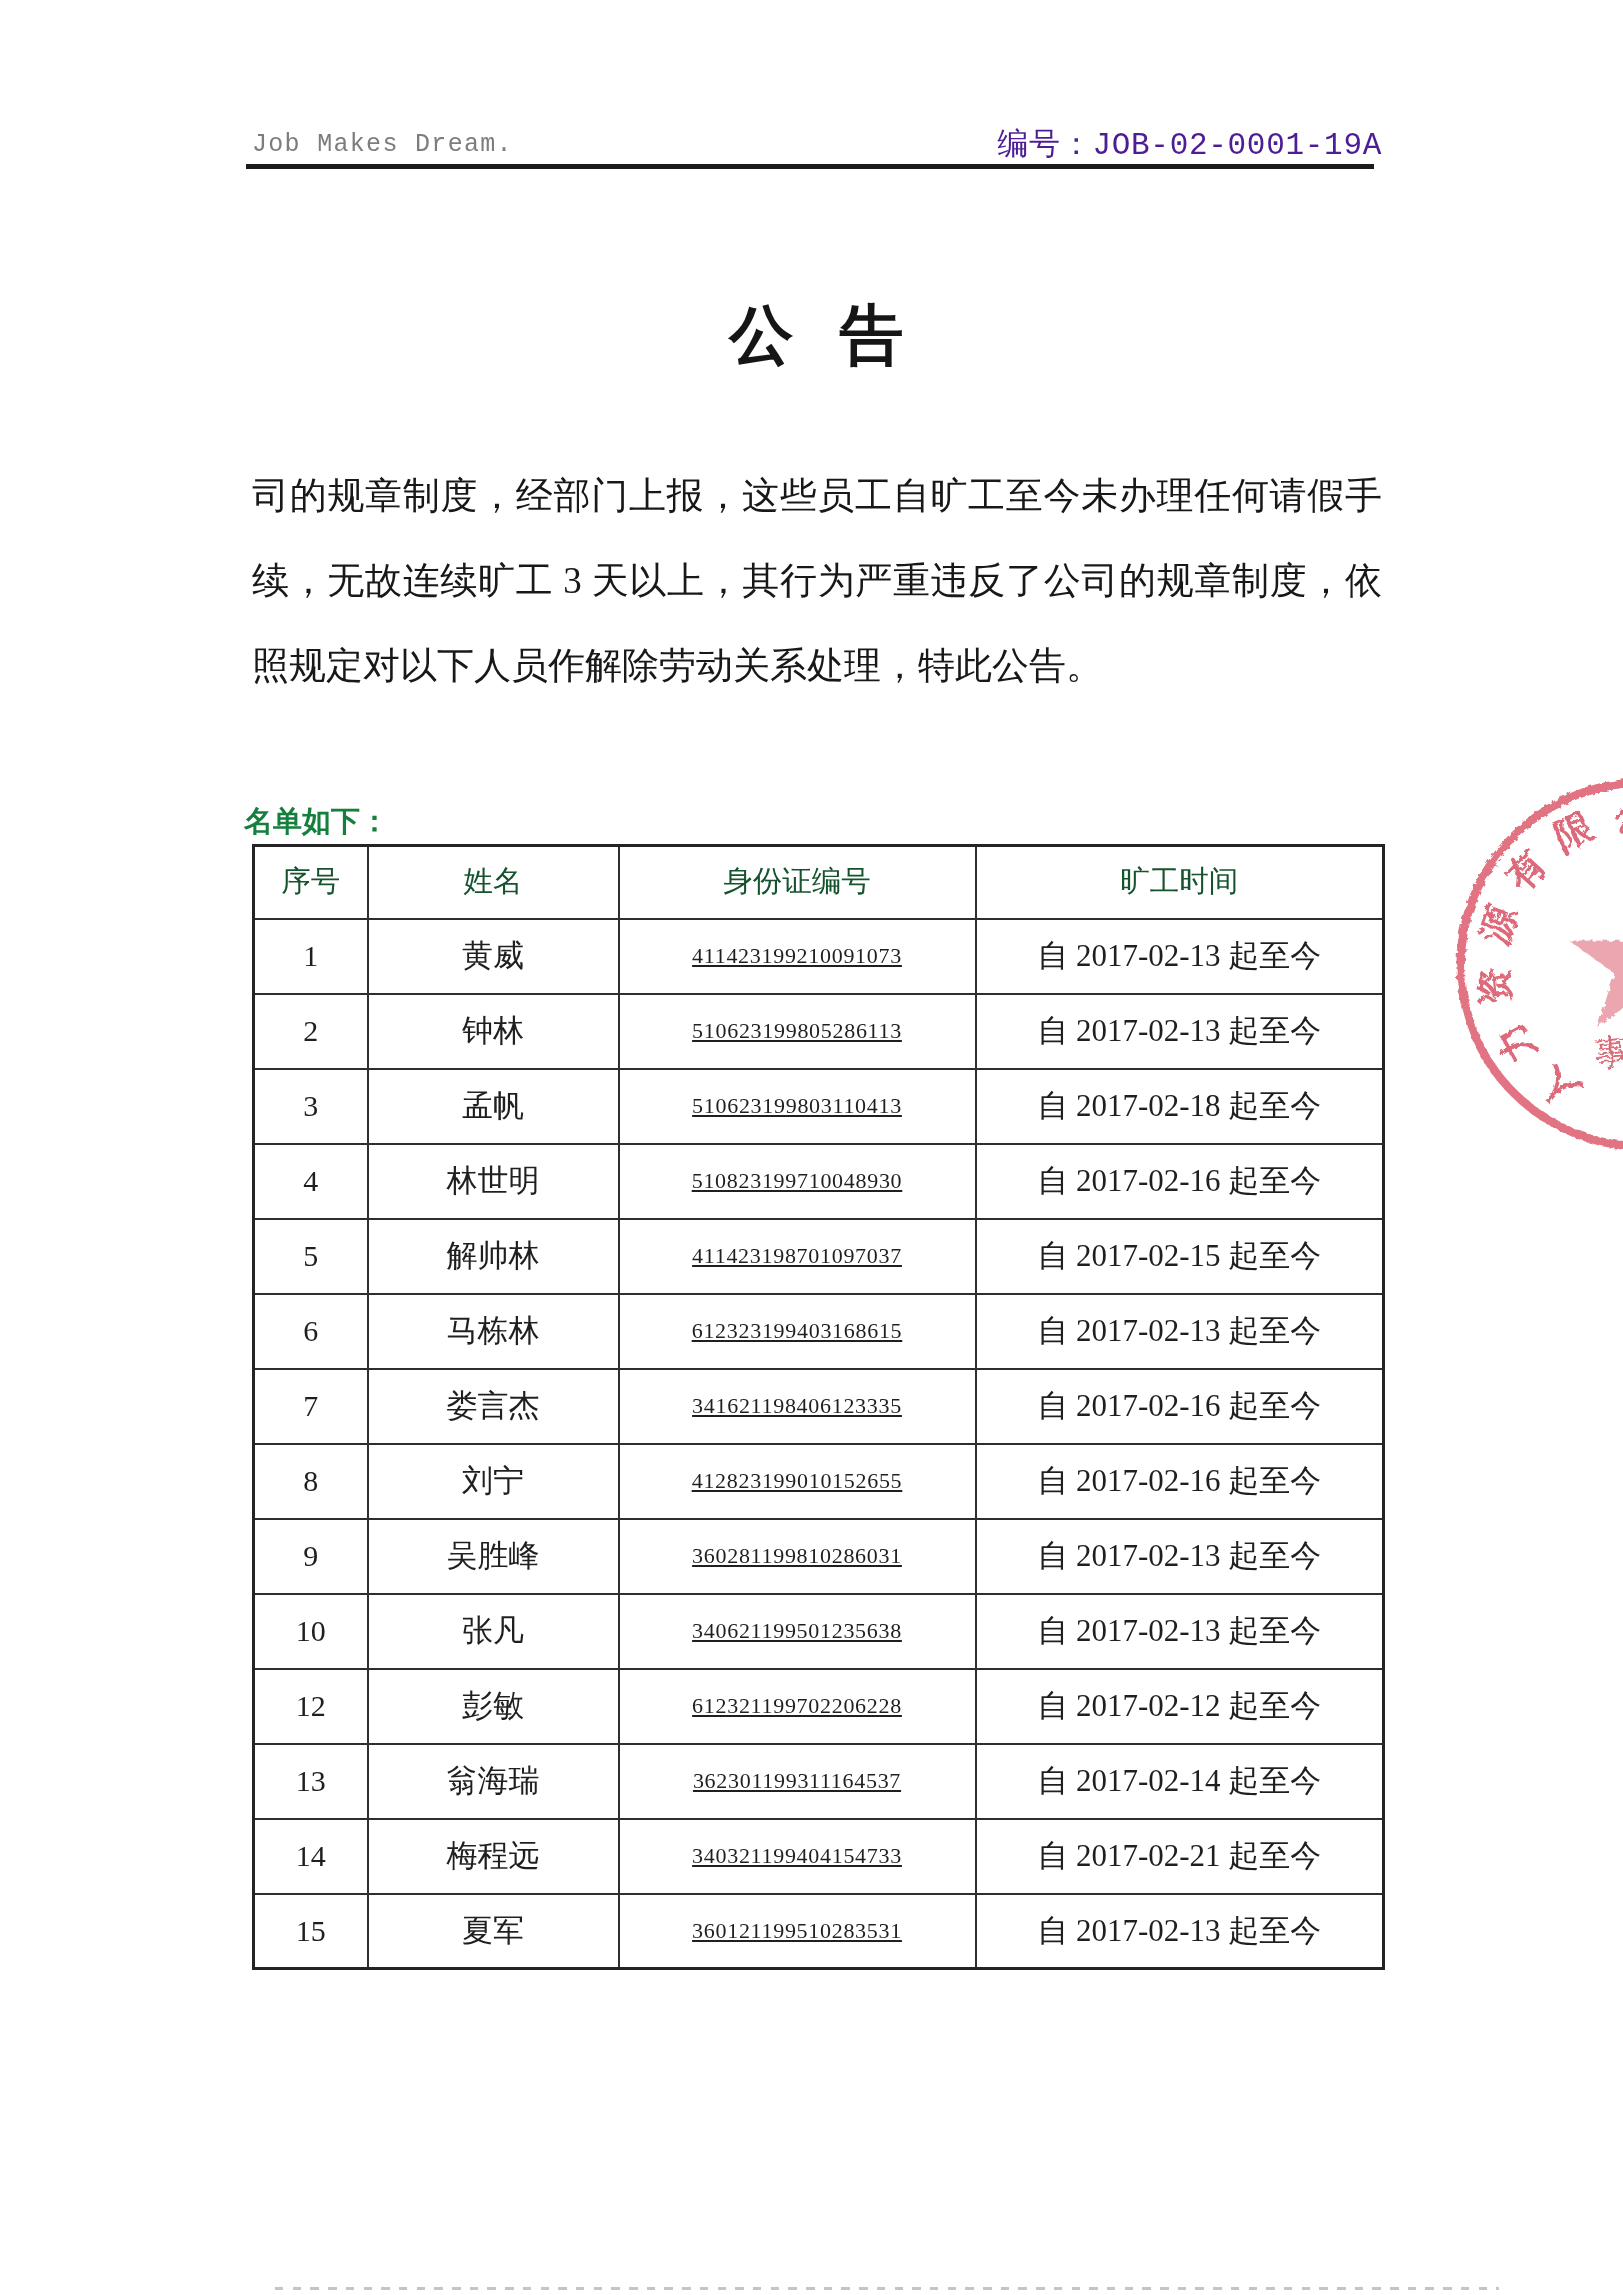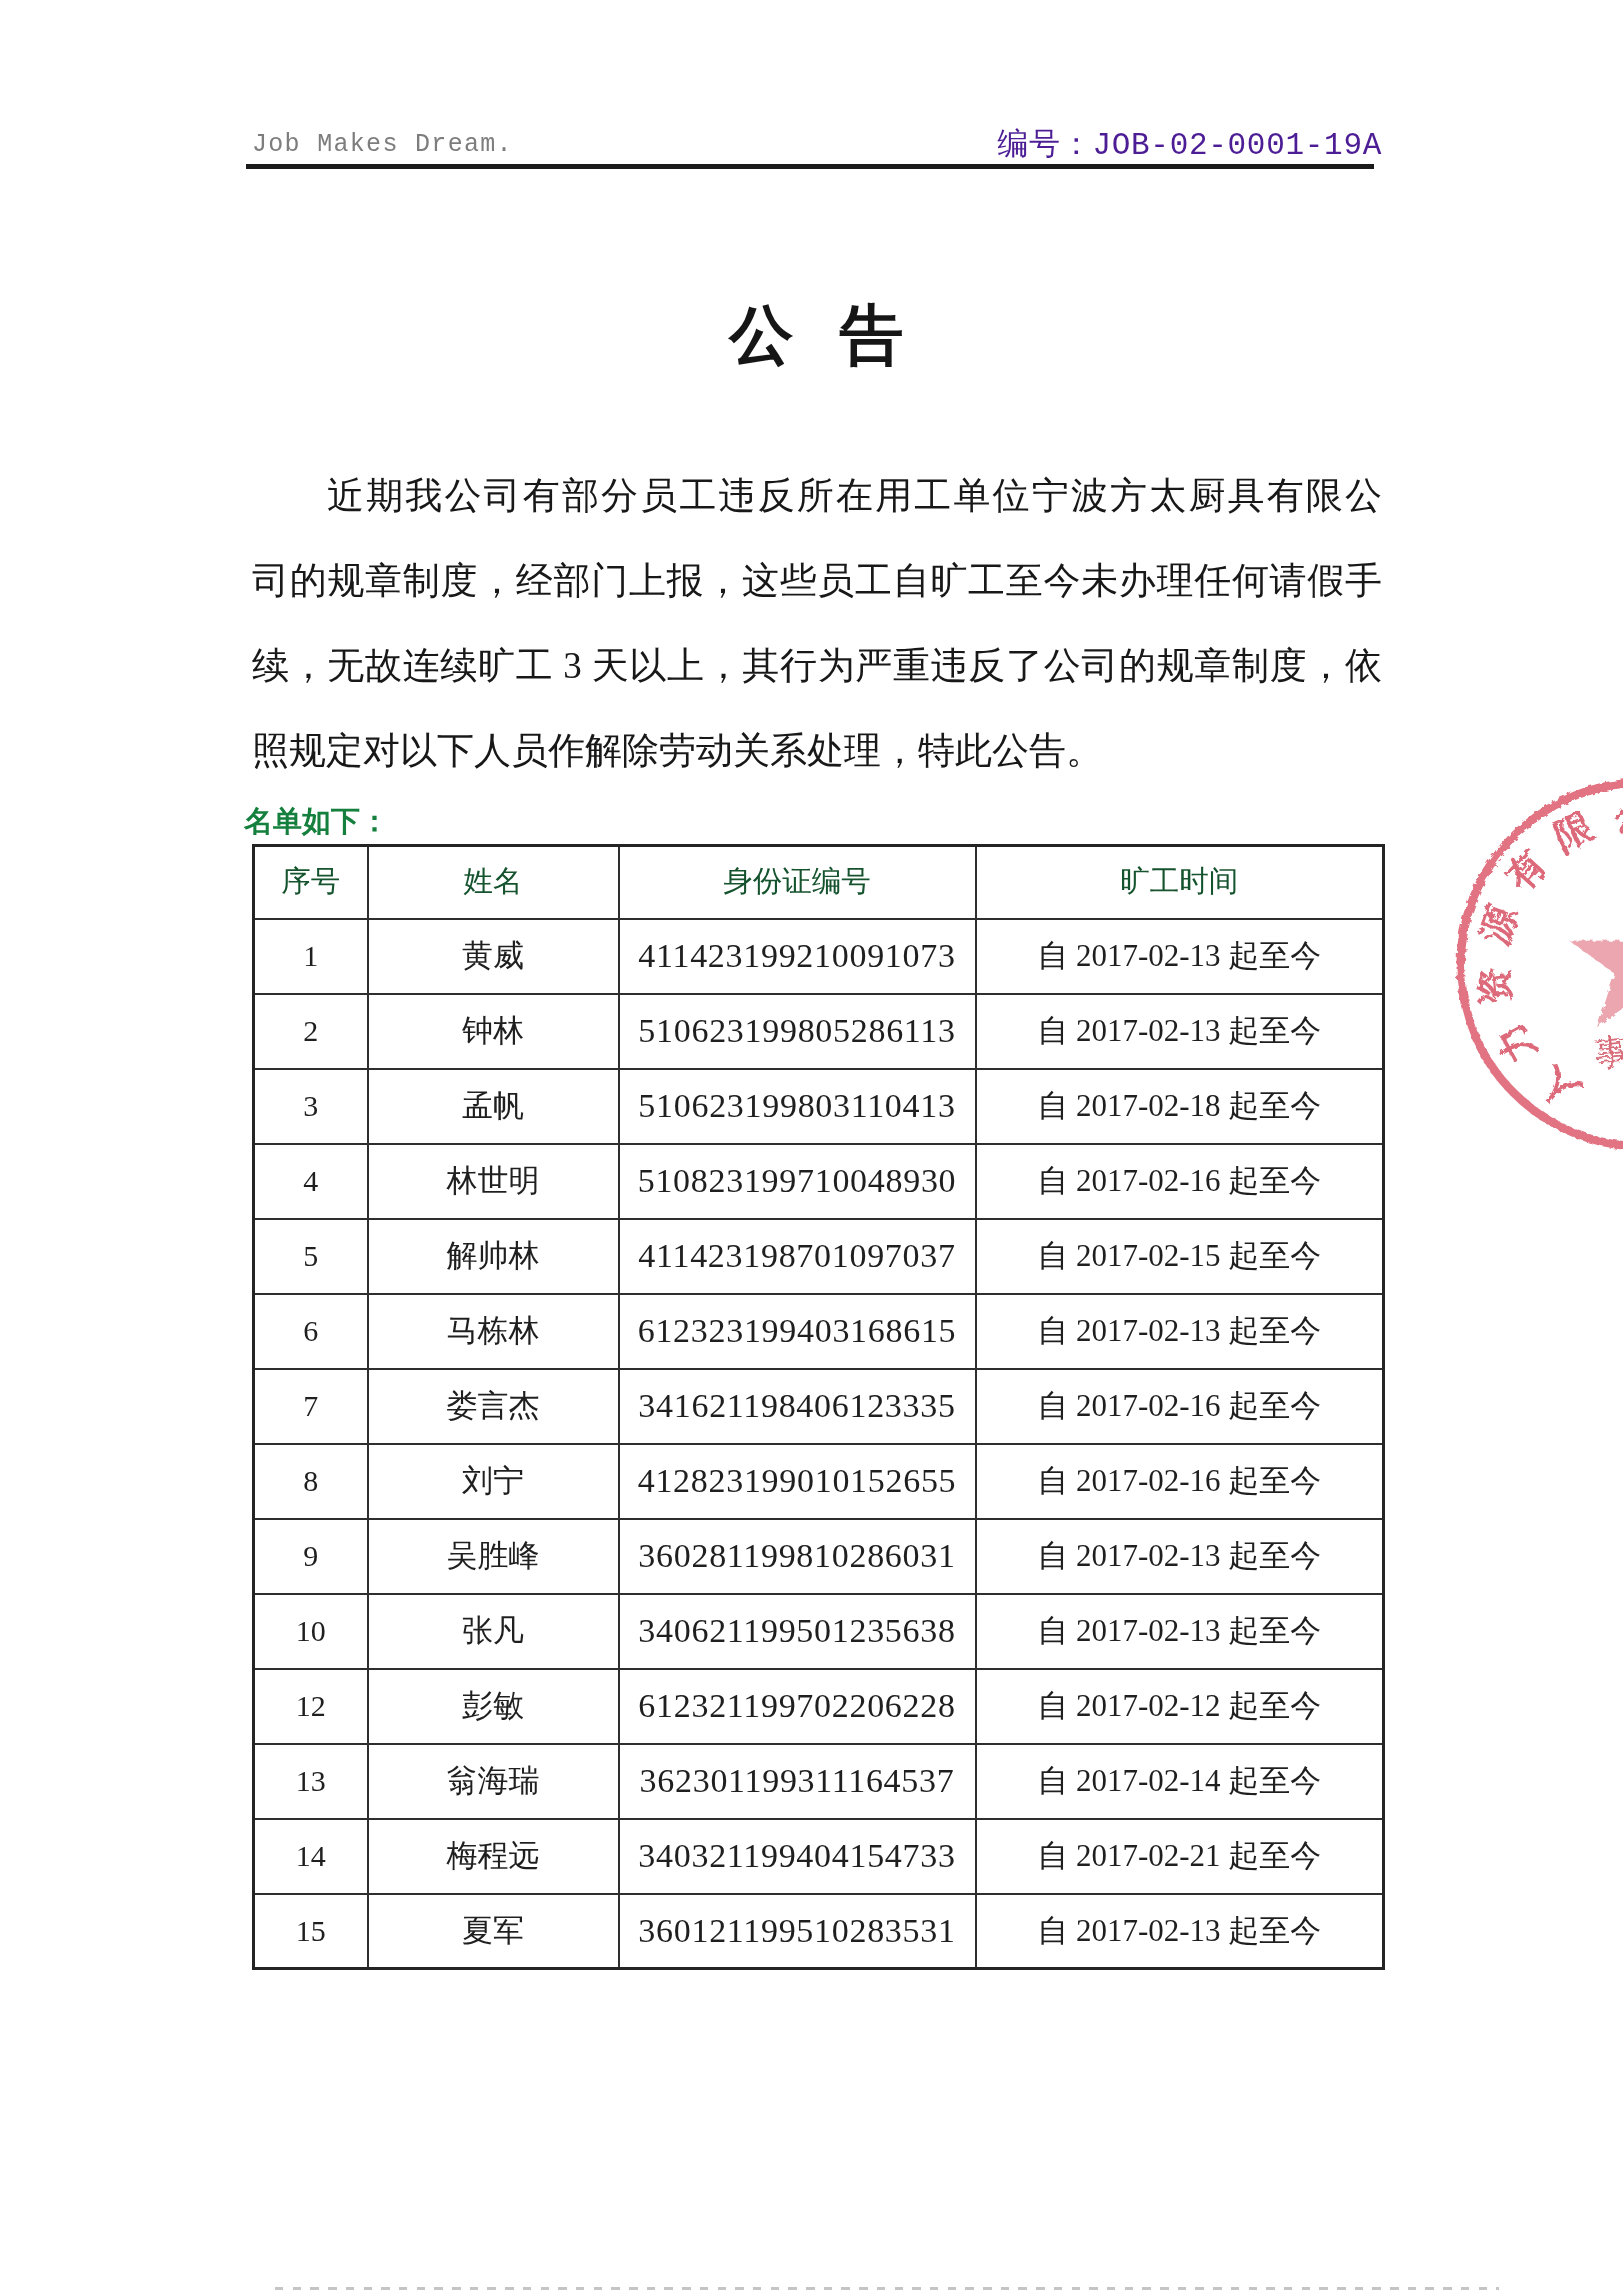--- a/index.html
+++ b/index.html
@@ -29,21 +29,21 @@
   
   table.roster{position:absolute;left:252px;top:844px;width:1130px;border-collapse:collapse;
                table-layout:fixed;border:3.3px solid #242424;}
   .roster th,.roster td{border:2px solid #2e2e2e;text-align:center;vertical-align:middle;
                padding:0;overflow:hidden;}
   .roster thead tr{height:73px;}
   .roster tbody tr{height:75px;}
   .roster th{font-size:29.5px;font-weight:normal;color:#14532d;}
   .c-serial{font-size:30px;}
   .c-name{font-size:31px;}
-  .c-id{font-size:34px;letter-spacing:0.7px;}
+  .c-id{font-size:22px;letter-spacing:0.7px;text-decoration:underline;}
   .c-period{font-size:31px;}
 
   
   .stamp{left:1407px;top:729px;width:471px;height:471px;pointer-events:none;}
   .stamp svg{display:block;}
 
   
   .scan-line{left:275px;top:2287px;width:1224px;height:2.6px;opacity:.45;
     background:repeating-linear-gradient(90deg,rgba(70,70,70,.7) 0 8.5px,rgba(70,70,70,0) 8.5px 17.7px);}
 </style>
@@ -52,21 +52,20 @@
 
 <div class="abs hdr-row">
   <span class="slogan">Job Makes Dream.</span>
   <span class="doc-no">编号：JOB-02-0001-19A</span>
 </div>
 <div class="abs hdr-rule"></div>
 
 <div class="abs title">公 告</div>
 
 <div class="abs paragraph">
-  <div class="pline just indent">近期我公司有部分员工违反所在用工单位宁波方太厨具有限公</div>
   <div class="pline just">司的规章制度，经部门上报，这些员工自旷工至今未办理任何请假手</div>
   <div class="pline just">续，无故连续旷工 3 天以上，其行为严重违反了公司的规章制度，依</div>
   <div class="pline">照规定对以下人员作解除劳动关系处理，特此公告。</div>
 </div>
 
 <div class="abs list-label">名单如下：</div>
 
 <table class="roster">
   <colgroup>
       <col style="width:114px">

